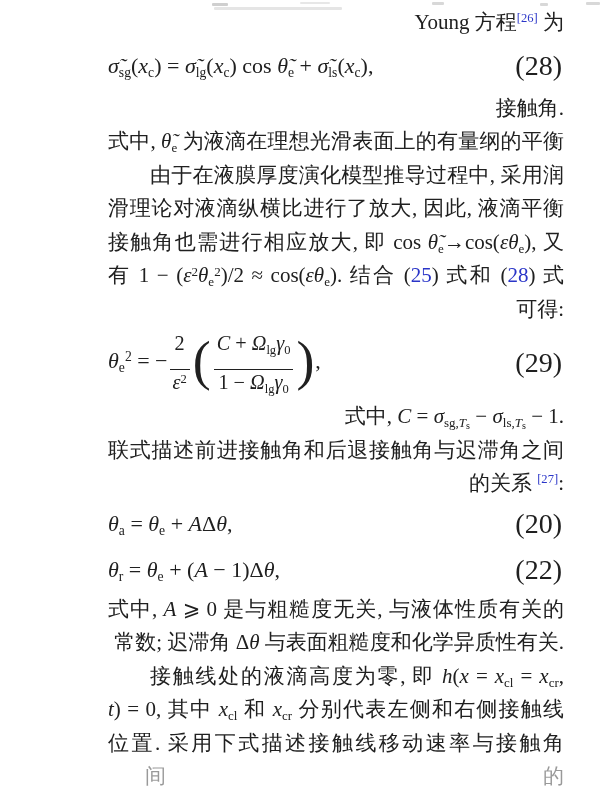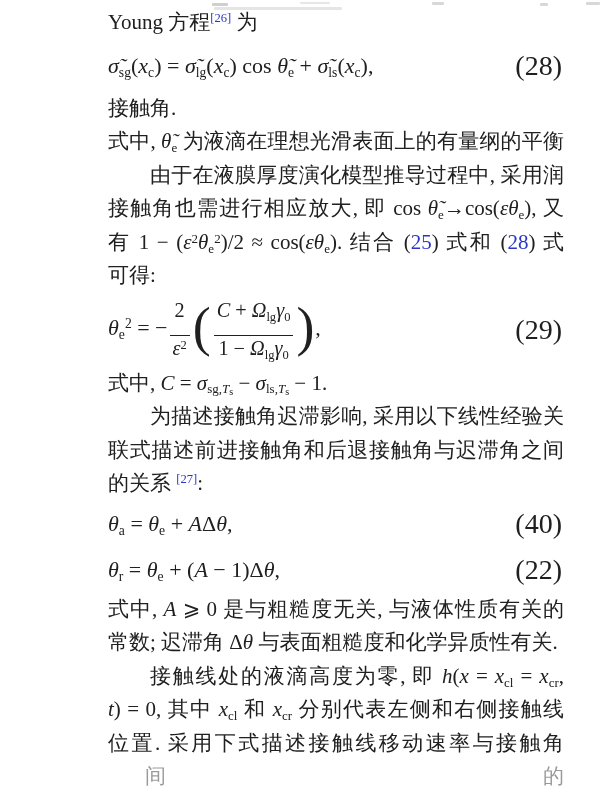--- a/index.html
+++ b/index.html
@@ -4,21 +4,21 @@
 <style>
   :root { --ink:#202020; --link:#2a35c8; }
   * { box-sizing: border-box; }
   html,body { margin:0; padding:0; background:#fff; }
   .page {
     position:relative; width:605px; height:793px; background:#ffffff;
     overflow:hidden; color:var(--ink);
     font-family:"Liberation Serif","DejaVu Serif",serif;
   }
   .column { position:absolute; left:108px; top:6px; width:456px; }
-  .line { font-size:21px; line-height:33.5px; white-space:nowrap; }
+  .line { font-size:21px; line-height:33.5px; white-space:nowrap;text-align:right; }
   .line.justify { white-space:normal; text-align:justify; text-align-last:justify; }
   .line.indent { text-indent:42px; }
   i { font-style:italic; }
   sub { font-size:0.62em; vertical-align:-0.28em; line-height:0; }
   sup { font-size:0.62em; vertical-align:0.5em;  line-height:0; }
   sub sub { font-size:0.78em; vertical-align:-0.2em; }
   sup.cite { color:var(--link); font-size:0.60em; vertical-align:0.55em; }
   .ref { color:var(--link); }
   .faded { opacity:0.45; filter:blur(0.4px);margin-left:37px; }
 
@@ -67,38 +67,38 @@
 
     <div class="eqrow h52">
       <span class="eq"><i>σ̃</i><sub>sg</sub>(<i>x</i><sub>c</sub>) = <i>σ̃</i><sub>lg</sub>(<i>x</i><sub>c</sub>) cos <i>θ̃</i><sub>e</sub> + <i>σ̃</i><sub>ls</sub>(<i>x</i><sub>c</sub>),</span>
       <span class="eqnum">(28)</span>
     </div>
 
     <div class="line">接触角.</div>
     <div class="line justify">式中, <i>θ̃</i><sub>e</sub> 为液滴在理想光滑表面上的有量纲的平衡</div>
 
     <div class="line justify indent">由于在液膜厚度演化模型推导过程中, 采用润</div>
+    <div class="line justify">滑理论对液滴纵横比进行了放大, 因此, 液滴平衡</div>
     <div class="line justify">接触角也需进行相应放大, 即 cos <i>θ̃</i><sub>e</sub>→cos(<i>εθ</i><sub>e</sub>), 又</div>
     <div class="line justify">有 1 − (<i>ε</i><sup>2</sup><i>θ</i><sub>e</sub><sup>2</sup>)/2 ≈ cos(<i>εθ</i><sub>e</sub>). 结合 (<span class="ref">25</span>) 式和 (<span class="ref">28</span>) 式</div>
     <div class="line">可得:</div>
 
     <div class="eqrow h74">
       <span class="eq"><i>θ</i><sub>e</sub><sup>2</sup> = −<span class="frac"><span class="fn">2</span><span class="fd"><i>ε</i><sup>2</sup></span></span><span class="bp">(</span><span class="frac"><span class="fn"><i>C</i> + <i>Ω</i><sub>lg</sub><i>γ</i><sub>0</sub></span><span class="fd">1 − <i>Ω</i><sub>lg</sub><i>γ</i><sub>0</sub></span></span><span class="bp">)</span>,</span>
       <span class="eqnum">(29)</span>
     </div>
 
     <div class="line">式中, <i>C</i> = <i>σ</i><sub>sg,<i>T</i><sub>s</sub></sub> − <i>σ</i><sub>ls,<i>T</i><sub>s</sub></sub> − 1.</div>
 
-    <div class="line justify indent">为描述接触角迟滞影响, 采用以下线性经验关</div>
     <div class="line justify">联式描述前进接触角和后退接触角与迟滞角之间</div>
     <div class="line">的关系 <sup class="cite">[27]</sup>:</div>
 
     <div class="eqrow h46">
       <span class="eq"><i>θ</i><sub>a</sub> = <i>θ</i><sub>e</sub> + <i>A</i>Δ<i>θ</i>,</span>
-      <span class="eqnum">(40)</span>
+      <span class="eqnum">(20)</span>
     </div>
 
     <div class="eqrow h46">
       <span class="eq"><i>θ</i><sub>r</sub> = <i>θ</i><sub>e</sub> + (<i>A</i> − 1)Δ<i>θ</i>,</span>
       <span class="eqnum">(22)</span>
     </div>
 
     <div class="line justify">式中, <i>A</i> ⩾ 0 是与粗糙度无关, 与液体性质有关的</div>
     <div class="line">常数; 迟滞角 Δ<i>θ</i> 与表面粗糙度和化学异质性有关.</div>
 

